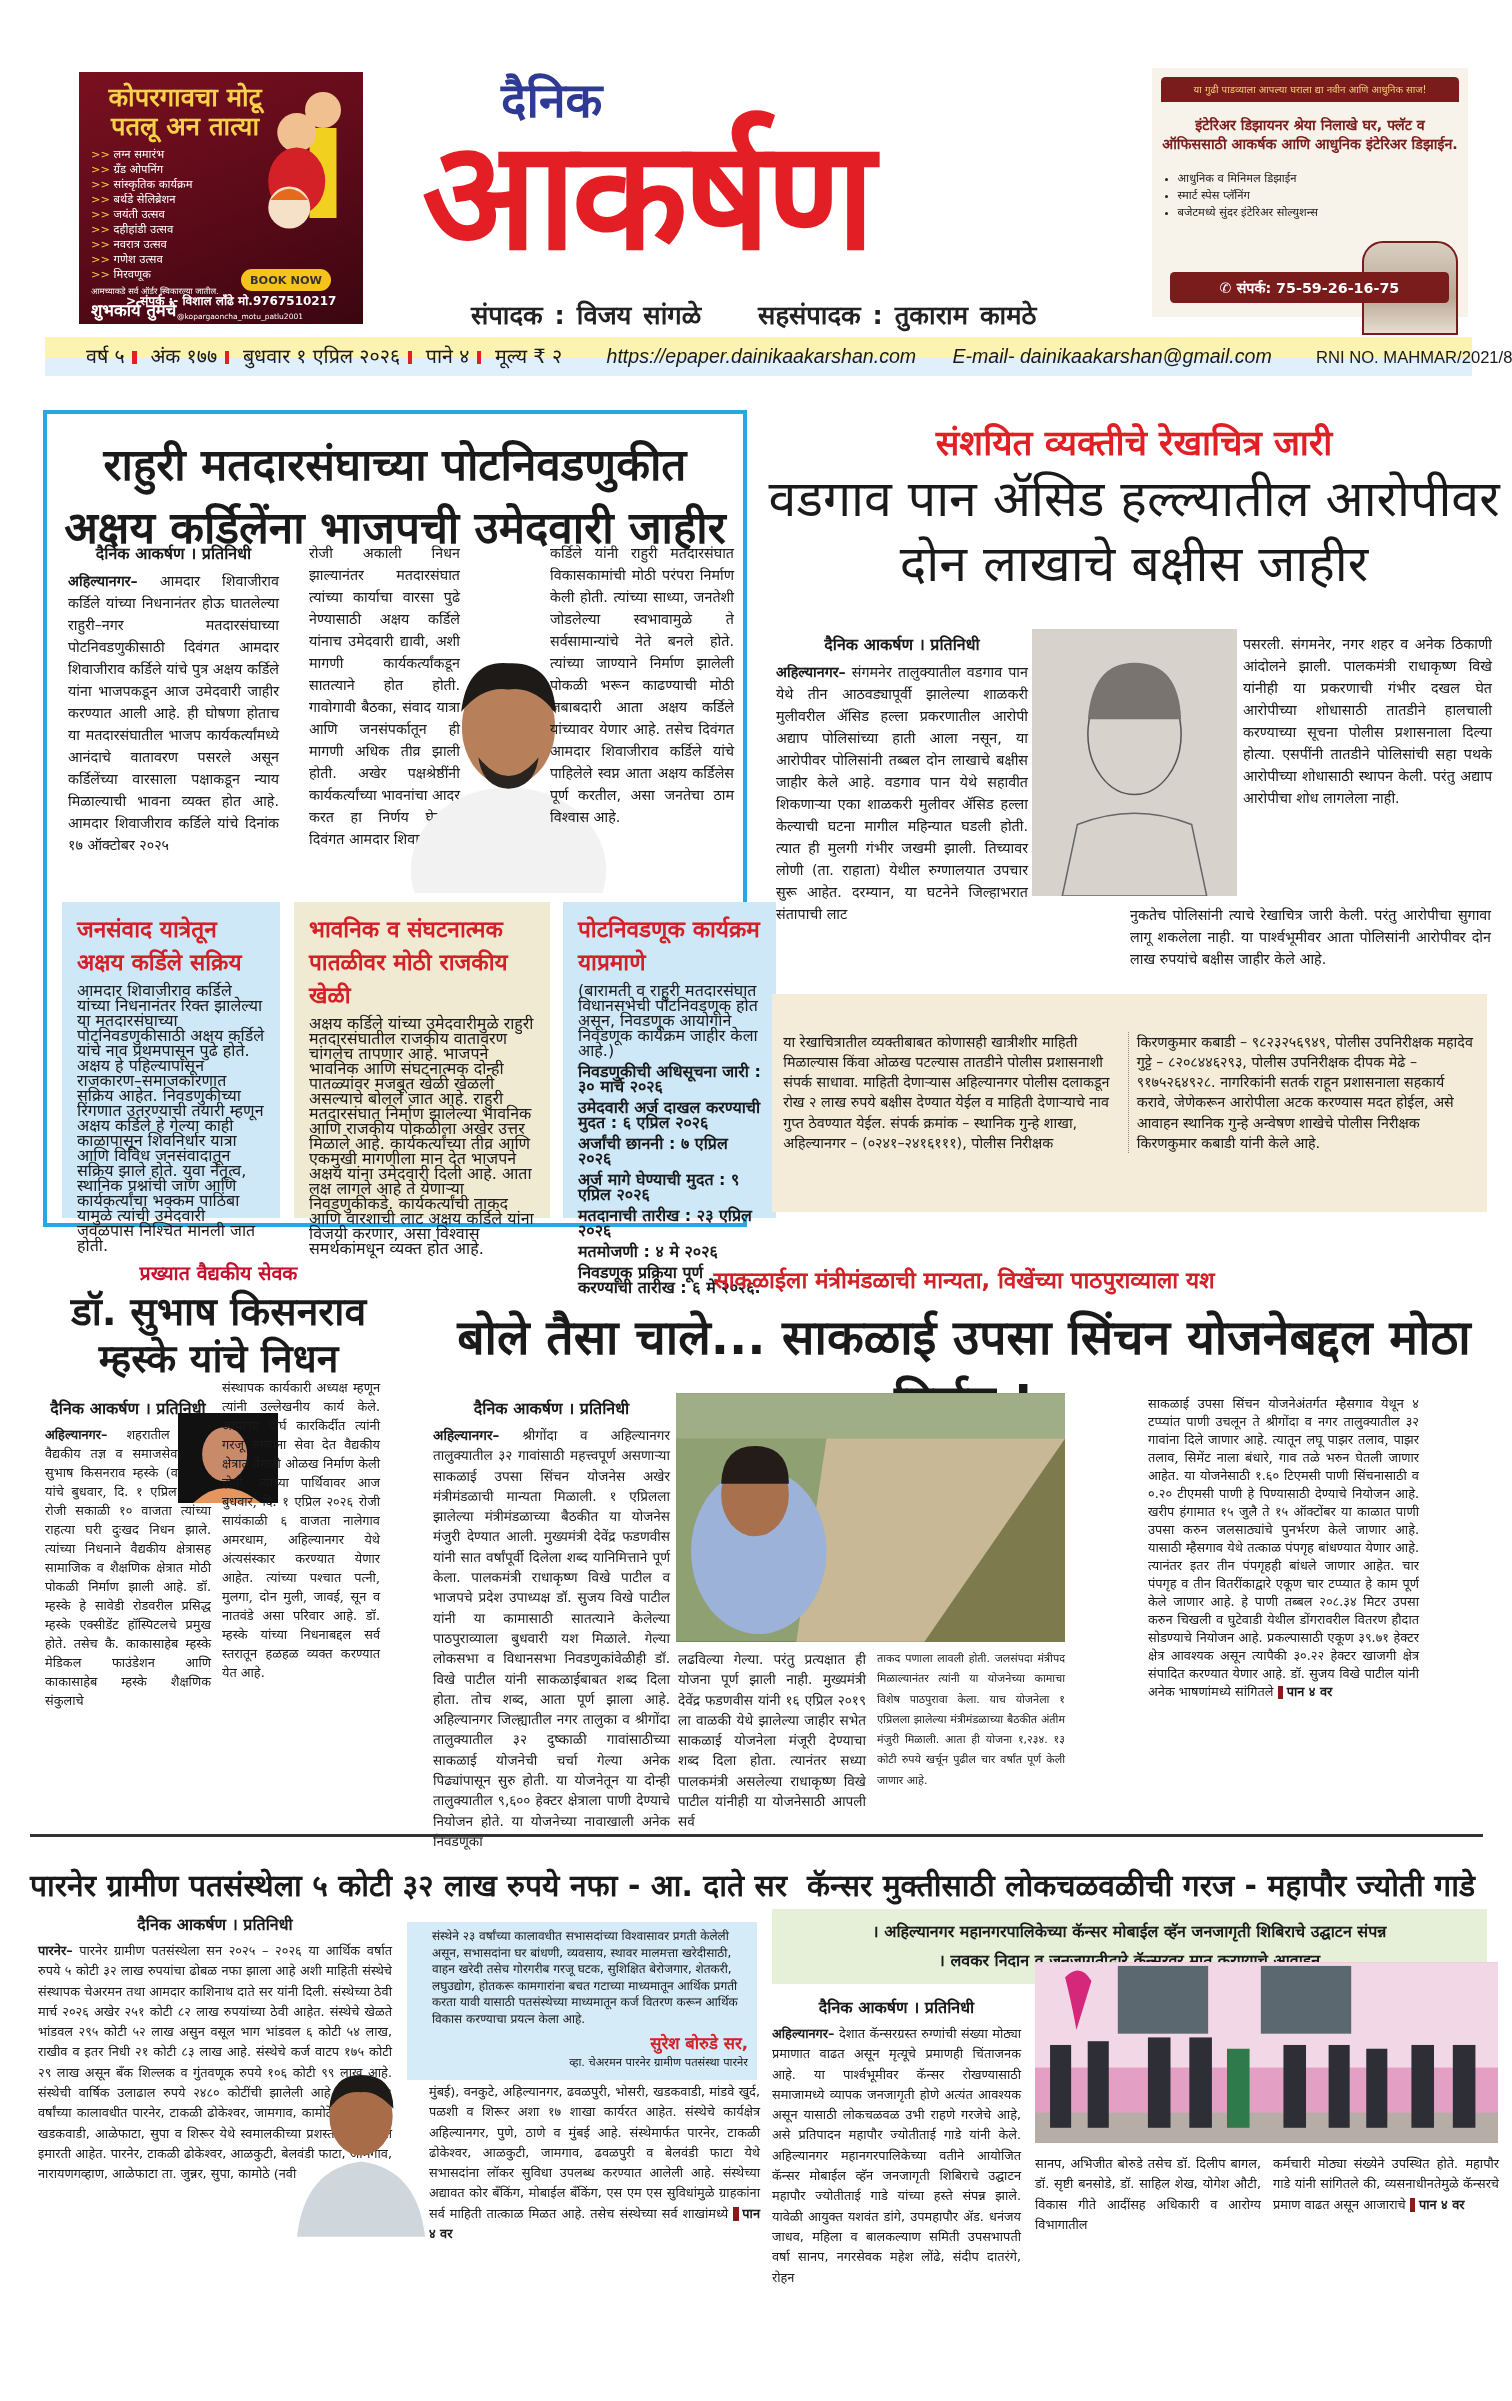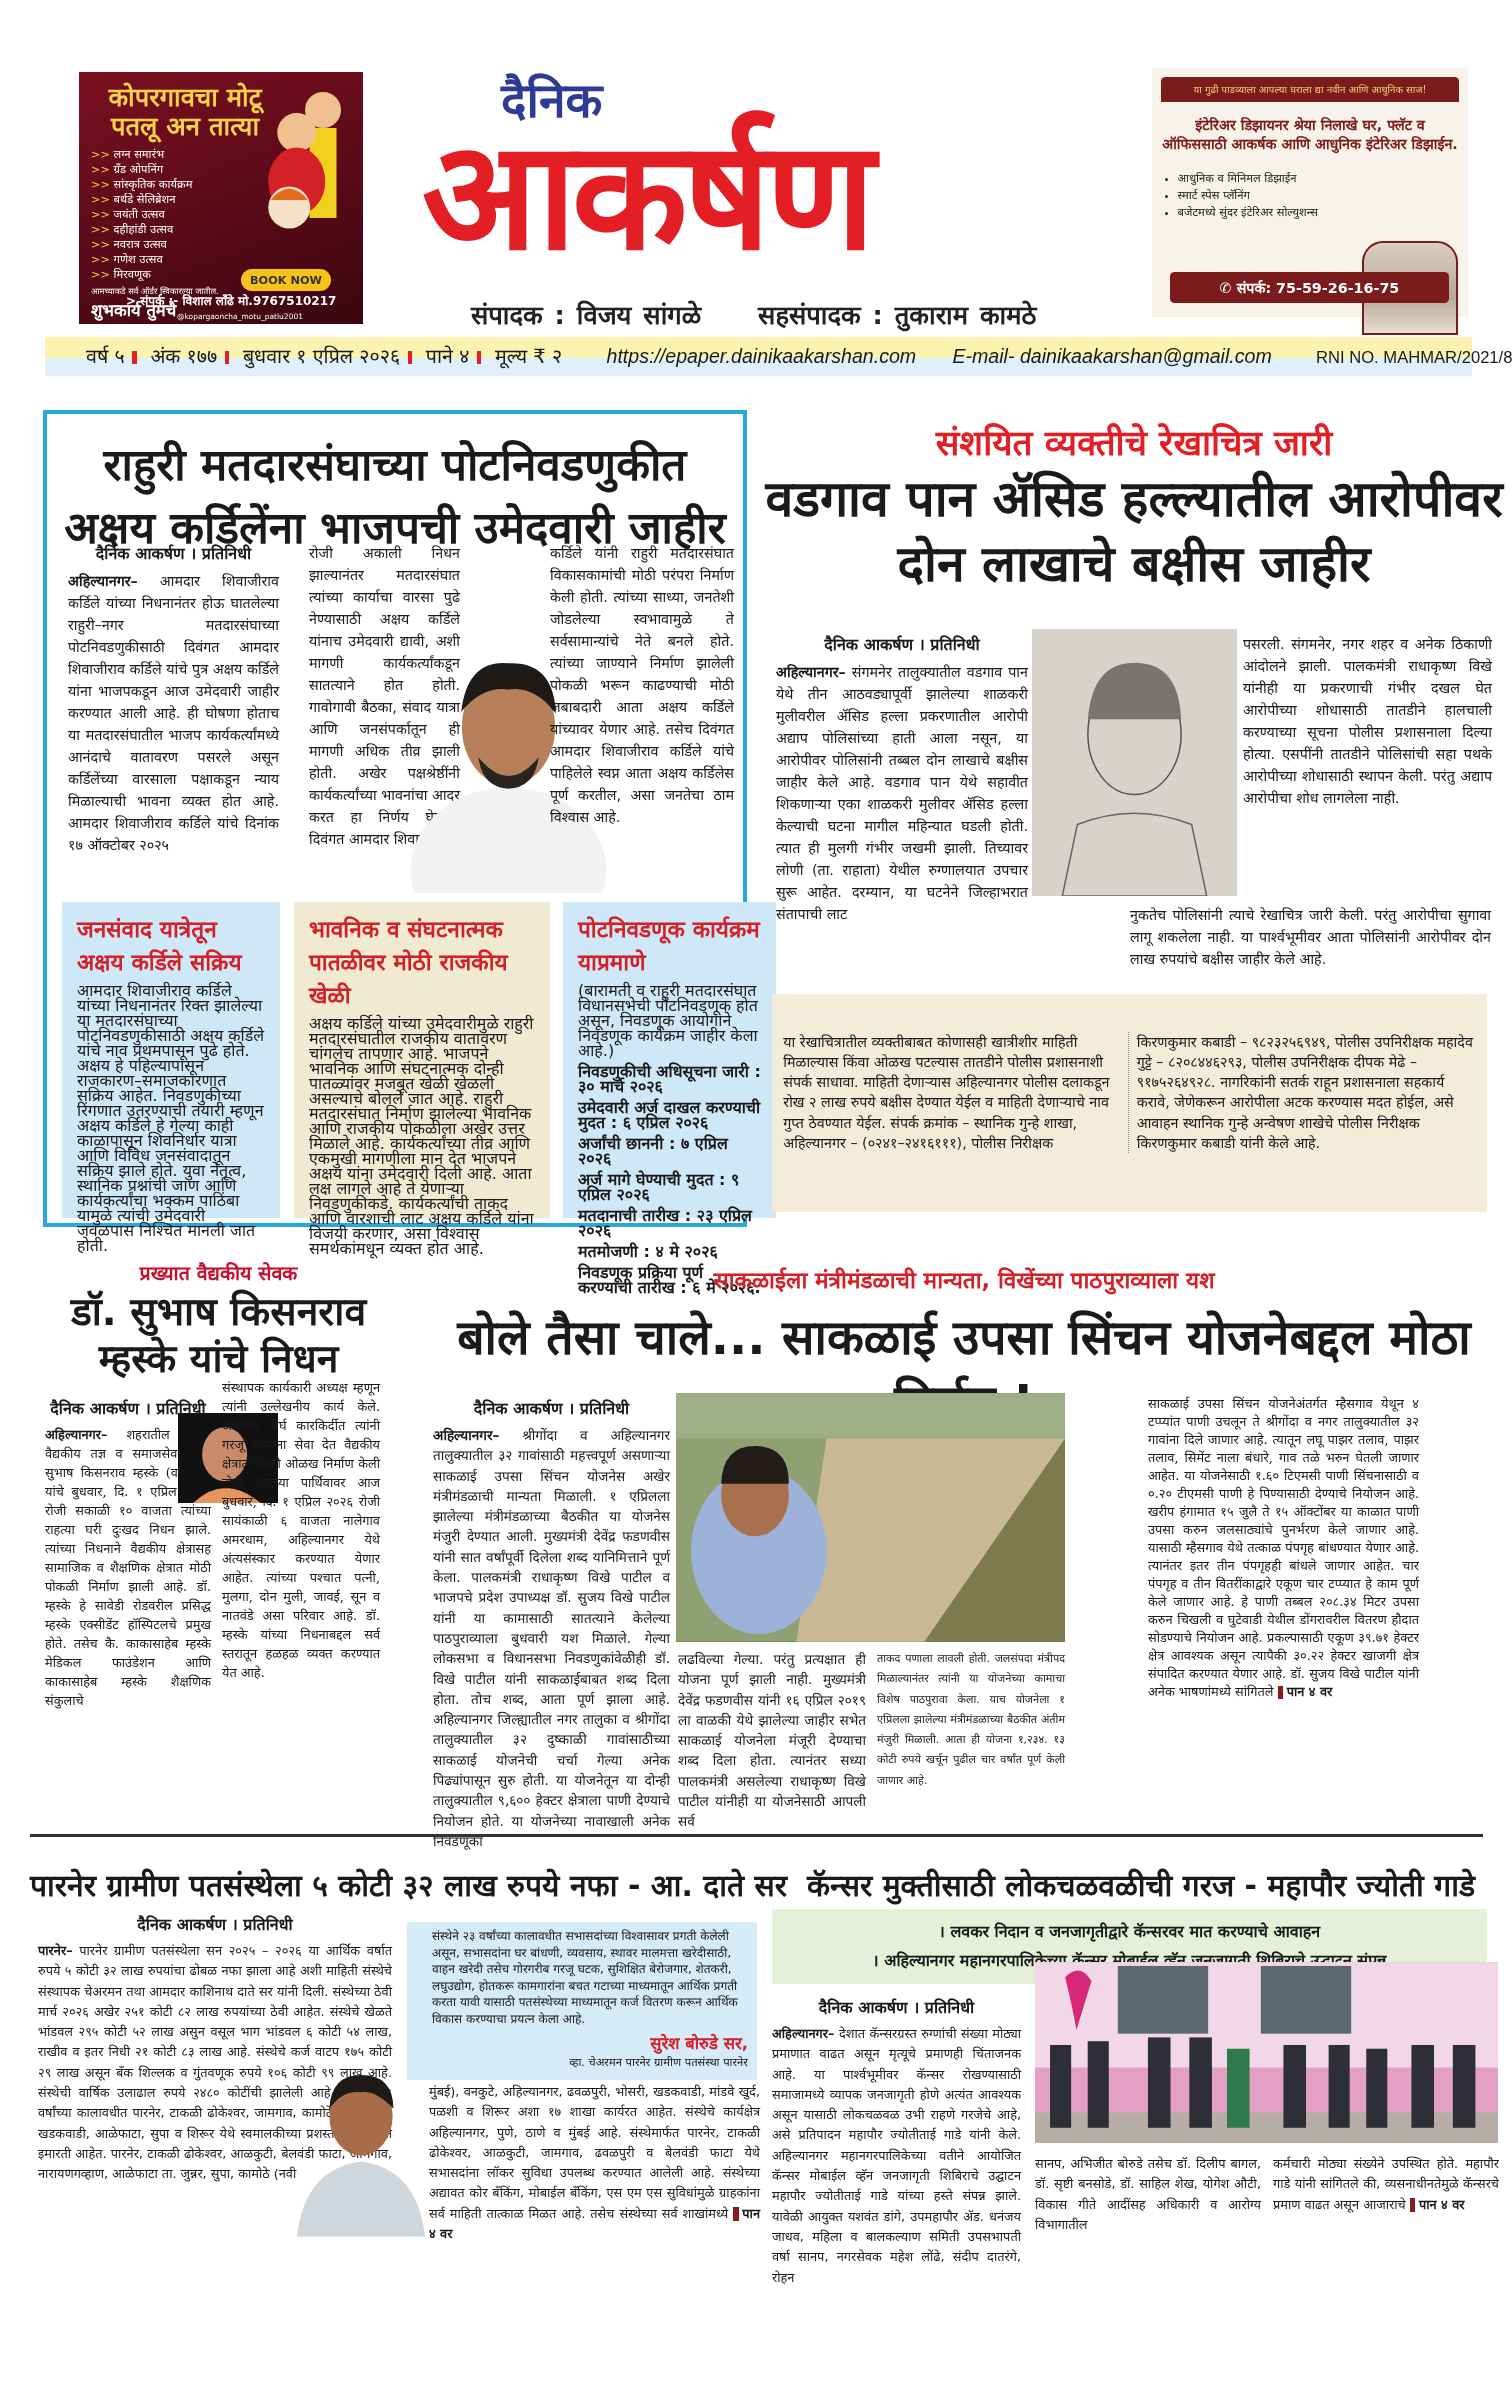--- a/index.html
+++ b/index.html
@@ -47,21 +47,21 @@
   .a1-title { left: 60px; top: 433px; width: 670px; text-align: center; font-size: 44px; font-weight: bold; line-height: 63px; }
   .a1-col { top: 542px; width: 211px; }
   .a1-photo { left: 407px; top: 644px; width: 203px; height: 249px; }
   .side { top: 902px; height: 316px; padding: 10.5px 15px; }
   .side h4 { color: #d42027; font-size: 22.6px; line-height: 33px; font-weight: bold; }
   .side p { font-size: 16px; line-height: 15px; margin-top: 4.5px; }
   .side p.sched { margin-top: 6px; font-weight: bold; }
 
   
   .a2-kicker { left: 761px; top: 418px; width: 746px; text-align: center; font-size: 35px; font-weight: bold; color: #e31e25; }
-  .a2-title { left: 761px; top: 467px; width: 746px; text-align: center; font-size: 50px; font-weight: 700; line-height: 65px; }
+  .a2-title { left: 761px; top: 467px; width: 746px; text-align: center; font-size: 50px; font-weight: 400; line-height: 65px; }
   .sketch { left: 1032px; top: 629px; width: 205px; height: 267px; background: #d8d2cc; }
   .police { left: 772px; top: 994px; width: 715px; height: 218px; background: #f4ecd8; padding: 15px 11.3px; }
   .police h4 { text-align: center; color: #d42027; font-size: 24px; }
   .police .cols { display: flex; margin-top: 22.6px; }
   .police .cols p { flex: 1; font-size: 14.3px; line-height: 20.3px; }
   .police .cols p:first-child { border-right: 1.5px dotted #888; padding-right: 6px; }
   .police .cols p:last-child { padding-left: 7.5px; }
 
   
   .ob-kicker { left: 30px; top: 1259px; width: 377px; text-align: center; font-size: 19.6px; font-weight: bold; color: #c8102e; }
@@ -275,22 +275,22 @@
   <path d="M0 240 Q10 150 85 140 Q160 150 170 240Z" fill="#cfd6dc"></path>
   <ellipse cx="85" cy="80" rx="42" ry="52" fill="#a86c48"></ellipse>
   <path d="M43 70 Q45 25 85 25 Q128 25 128 70 Q105 45 85 48 Q60 45 43 70Z" fill="#1e1a18"></path>
 </svg>
 <div class="abs" style="left:429px;top:2082px;width:331px">
   <p class="col" style="font-size:12.8px;line-height:20.3px"><span>मुंबई), वनकुटे, अहिल्यानगर, ढवळपुरी, भोसरी, खडकवाडी, मांडवे खुर्द, पळशी व शिरूर अशा १७ शाखा कार्यरत आहेत. संस्थेचे कार्यक्षेत्र अहिल्यानगर, पुणे, ठाणे व मुंबई आहे. संस्थेमार्फत पारनेर, टाकळी ढोकेश्वर, आळकुटी, जामगाव, ढवळपुरी व बेलवंडी फाटा येथे सभासदांना लॉकर सुविधा उपलब्ध करण्यात आलेली आहे. संस्थेच्या अद्यावत कोर बँकिंग, मोबाईल बँकिंग, एस एम एस सुविधांमुळे ग्राहकांना सर्व माहिती तात्काळ मिळत आहे. तसेच संस्थेच्या सर्व शाखांमध्ये</span> <span class="cont">पान ४ वर</span></p>
 </div>
 
 <h1 class="abs ca-title">कॅन्सर मुक्तीसाठी लोकचळवळीची गरज - महापौर ज्योती गाडे</h1>
 <div class="abs ca-sub">
+  <div>। अहिल्यानगर महानगरपालिकेच्या कॅन्सर मोबाईल व्हॅन जनजागृती शिबिराचे उद्घाटन संपन्न</div>
   <div>। लवकर निदान व जनजागृतीद्वारे कॅन्सरवर मात करण्याचे आवाहन</div>
-  <div>। अहिल्यानगर महानगरपालिकेच्या कॅन्सर मोबाईल व्हॅन जनजागृती शिबिराचे उद्घाटन संपन्न</div>
 </div>
 <div class="abs" style="left:772px;top:1996px;width:249px">
   <div class="byline">दैनिक आकर्षण । प्रतिनिधी</div>
   <p class="col" style="font-size:12.8px;line-height:20.3px"><span class="dateline">अहिल्यानगर–</span> <span>देशात कॅन्सरग्रस्त रुग्णांची संख्या मोठ्या प्रमाणात वाढत असून मृत्यूचे प्रमाणही चिंताजनक आहे. या पार्श्वभूमीवर कॅन्सर रोखण्यासाठी समाजामध्ये व्यापक जनजागृती होणे अत्यंत आवश्यक असून यासाठी लोकचळवळ उभी राहणे गरजेचे आहे, असे प्रतिपादन महापौर ज्योतीताई गाडे यांनी केले. अहिल्यानगर महानगरपालिकेच्या वतीने आयोजित कॅन्सर मोबाईल व्हॅन जनजागृती शिबिराचे उद्घाटन महापौर ज्योतीताई गाडे यांच्या हस्ते संपन्न झाले. यावेळी आयुक्त यशवंत डांगे, उपमहापौर ॲड. धनंजय जाधव, महिला व बालकल्याण समिती उपसभापती वर्षा सानप, नगरसेवक महेश लोंढे, संदीप दातरंगे, रोहन</span></p>
 </div>
 <svg class="abs ca-photo" viewBox="0 0 615 240">
   <rect width="615" height="240" fill="#e4a0c4"></rect>
   <rect x="0" y="0" width="615" height="140" fill="#f2d7e6"></rect>
   <rect x="110" y="5" width="120" height="90" fill="#5b6870"></rect>
   <rect x="300" y="5" width="120" height="90" fill="#5b6870"></rect>

